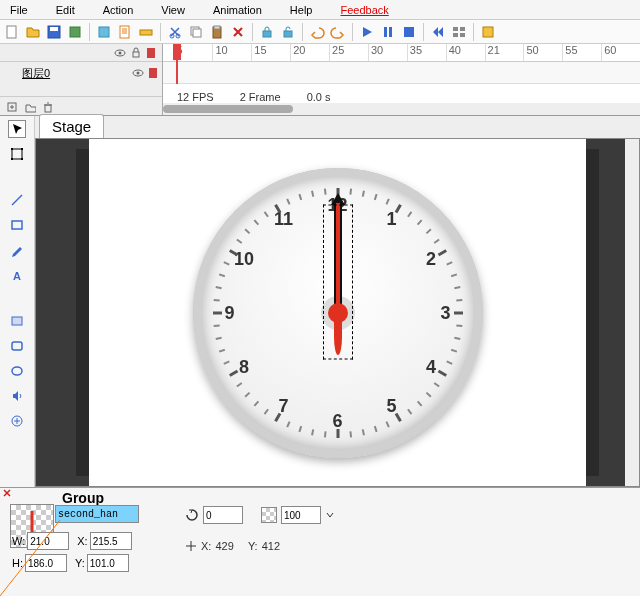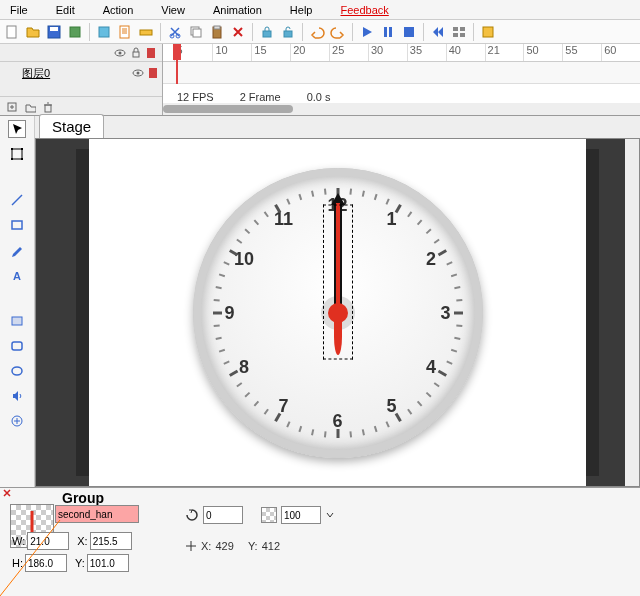--- a/index.html
+++ b/index.html
@@ -49,21 +49,21 @@
 .hand-black::before { content: ''; position: absolute; top: -10px; left: -3px; border-left: 7px solid transparent; border-right: 7px solid transparent; border-bottom: 12px solid #111; }
 .hand-red { position: absolute; left: 50%; top: 50%; width: 4px; height: 110px; background: #e03020; transform: translate(-50%, -100%); z-index: 4; }
 .hand-red-tail { position: absolute; left: 50%; top: 50%; width: 8px; height: 36px; background: #e03020; transform: translate(-50%, 6px); border-radius: 0 0 50% 50%; z-index: 4; }
 .selection { position: absolute; left: 50%; top: 50%; width: 30px; height: 155px; border: 1px dashed #000; transform: translate(-50%, -70%); z-index: 6; pointer-events: none; }
 .props { height: 109px; background: #f5f5f5; border-top: 1px solid #999; display: flex; padding: 2px; position: relative; }
 .props-hdr { position: absolute; top: 0; left: 2px; width: 10px; height: 10px; }
 .thumb-block { width: 78px; padding: 14px 4px 4px 4px; }
 .thumb { width: 44px; height: 44px; background-image: repeating-conic-gradient(#ccc 0 25%, #fff 0 50%); background-size: 10px 10px; border: 1px solid #888; position: relative; margin-left: 4px; }
 .thumb::after { content: ''; position: absolute; left: 50%; top: 6px; width: 3px; height: 32px; background: #e03020; transform: translateX(-50%); }
 .grp-label { font-size: 14px; position: absolute; top: 2px; left: 62px; font-weight: bold; }
-.name-input { position: absolute; top: 17px; left: 55px; width: 84px; height: 18px; border: 1px solid #888; background: #fca5a5; padding: 0 2px; font-size: 10px; }
+.name-input { position: absolute; top: 17px; left: 55px; width: 84px; height: 18px; border: 1px solid #888; background: #7dd3fc; padding: 0 2px; font-size: 10px; font-family: Liberation Mono, monospace; }
 .wh-block { position: absolute; top: 42px; left: 12px; font-size: 10px; line-height: 22px; }
 .wh-block .row { display: flex; align-items: center; gap: 2px; height: 22px; }
 .wh-block input { width: 42px; height: 18px; border: 1px solid #888; text-align: left; padding: 0 2px; font-size: 10px; }
 .props-mid { position: absolute; left: 185px; top: 18px; display: flex; align-items: center; gap: 4px; }
 .props-mid input { width: 40px; height: 18px; border: 1px solid #888; padding: 0 2px; font-size: 10px; }
 .alpha-sw { width: 16px; height: 16px; background-image: repeating-conic-gradient(#ccc 0 25%, #fff 0 50%); background-size: 8px 8px; border: 1px solid #888; }
 .cursor-pos { position: absolute; left: 185px; top: 52px; font-size: 11px; color: #333; display: flex; align-items: center; gap: 4px; }
 .action-block { position: absolute; right: 30px; top: 48px; display: flex; align-items: center; gap: 6px; font-size: 11px; }
 .action-block select { height: 20px; border: 1px solid #888; background: #fff; font-size: 11px; }
 .arrow-line { position: absolute; pointer-events: none; z-index: 100; }

